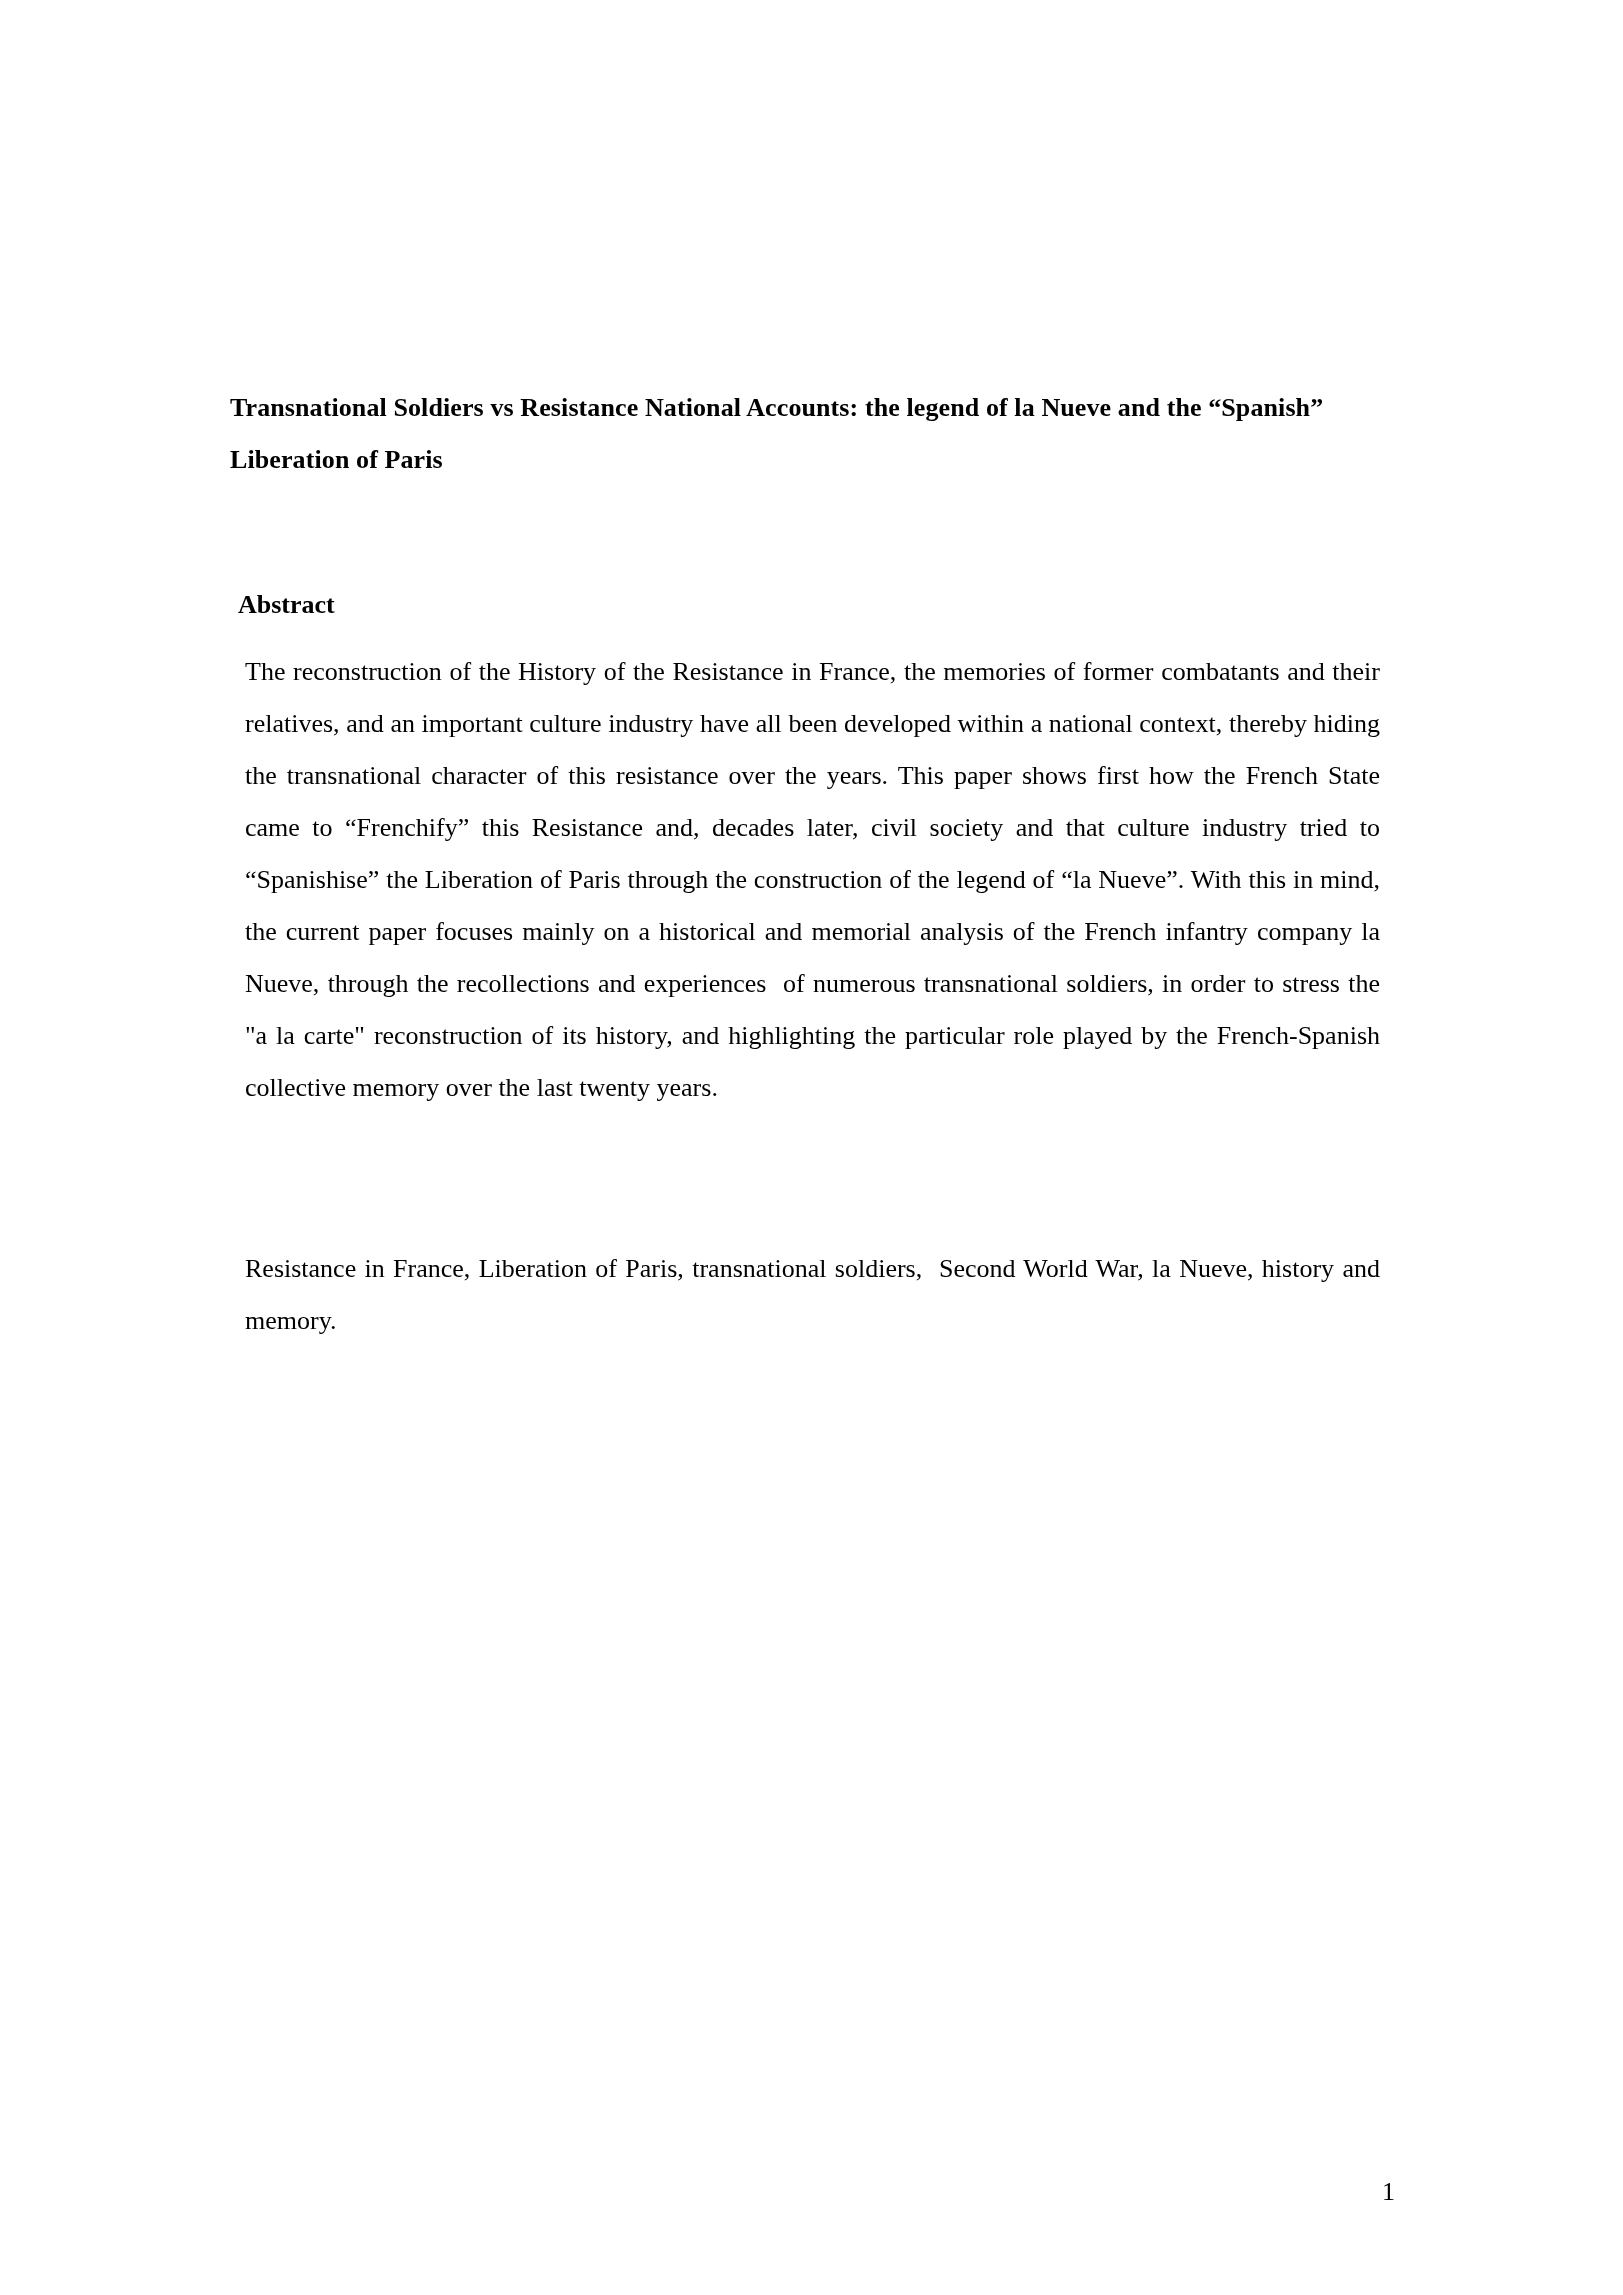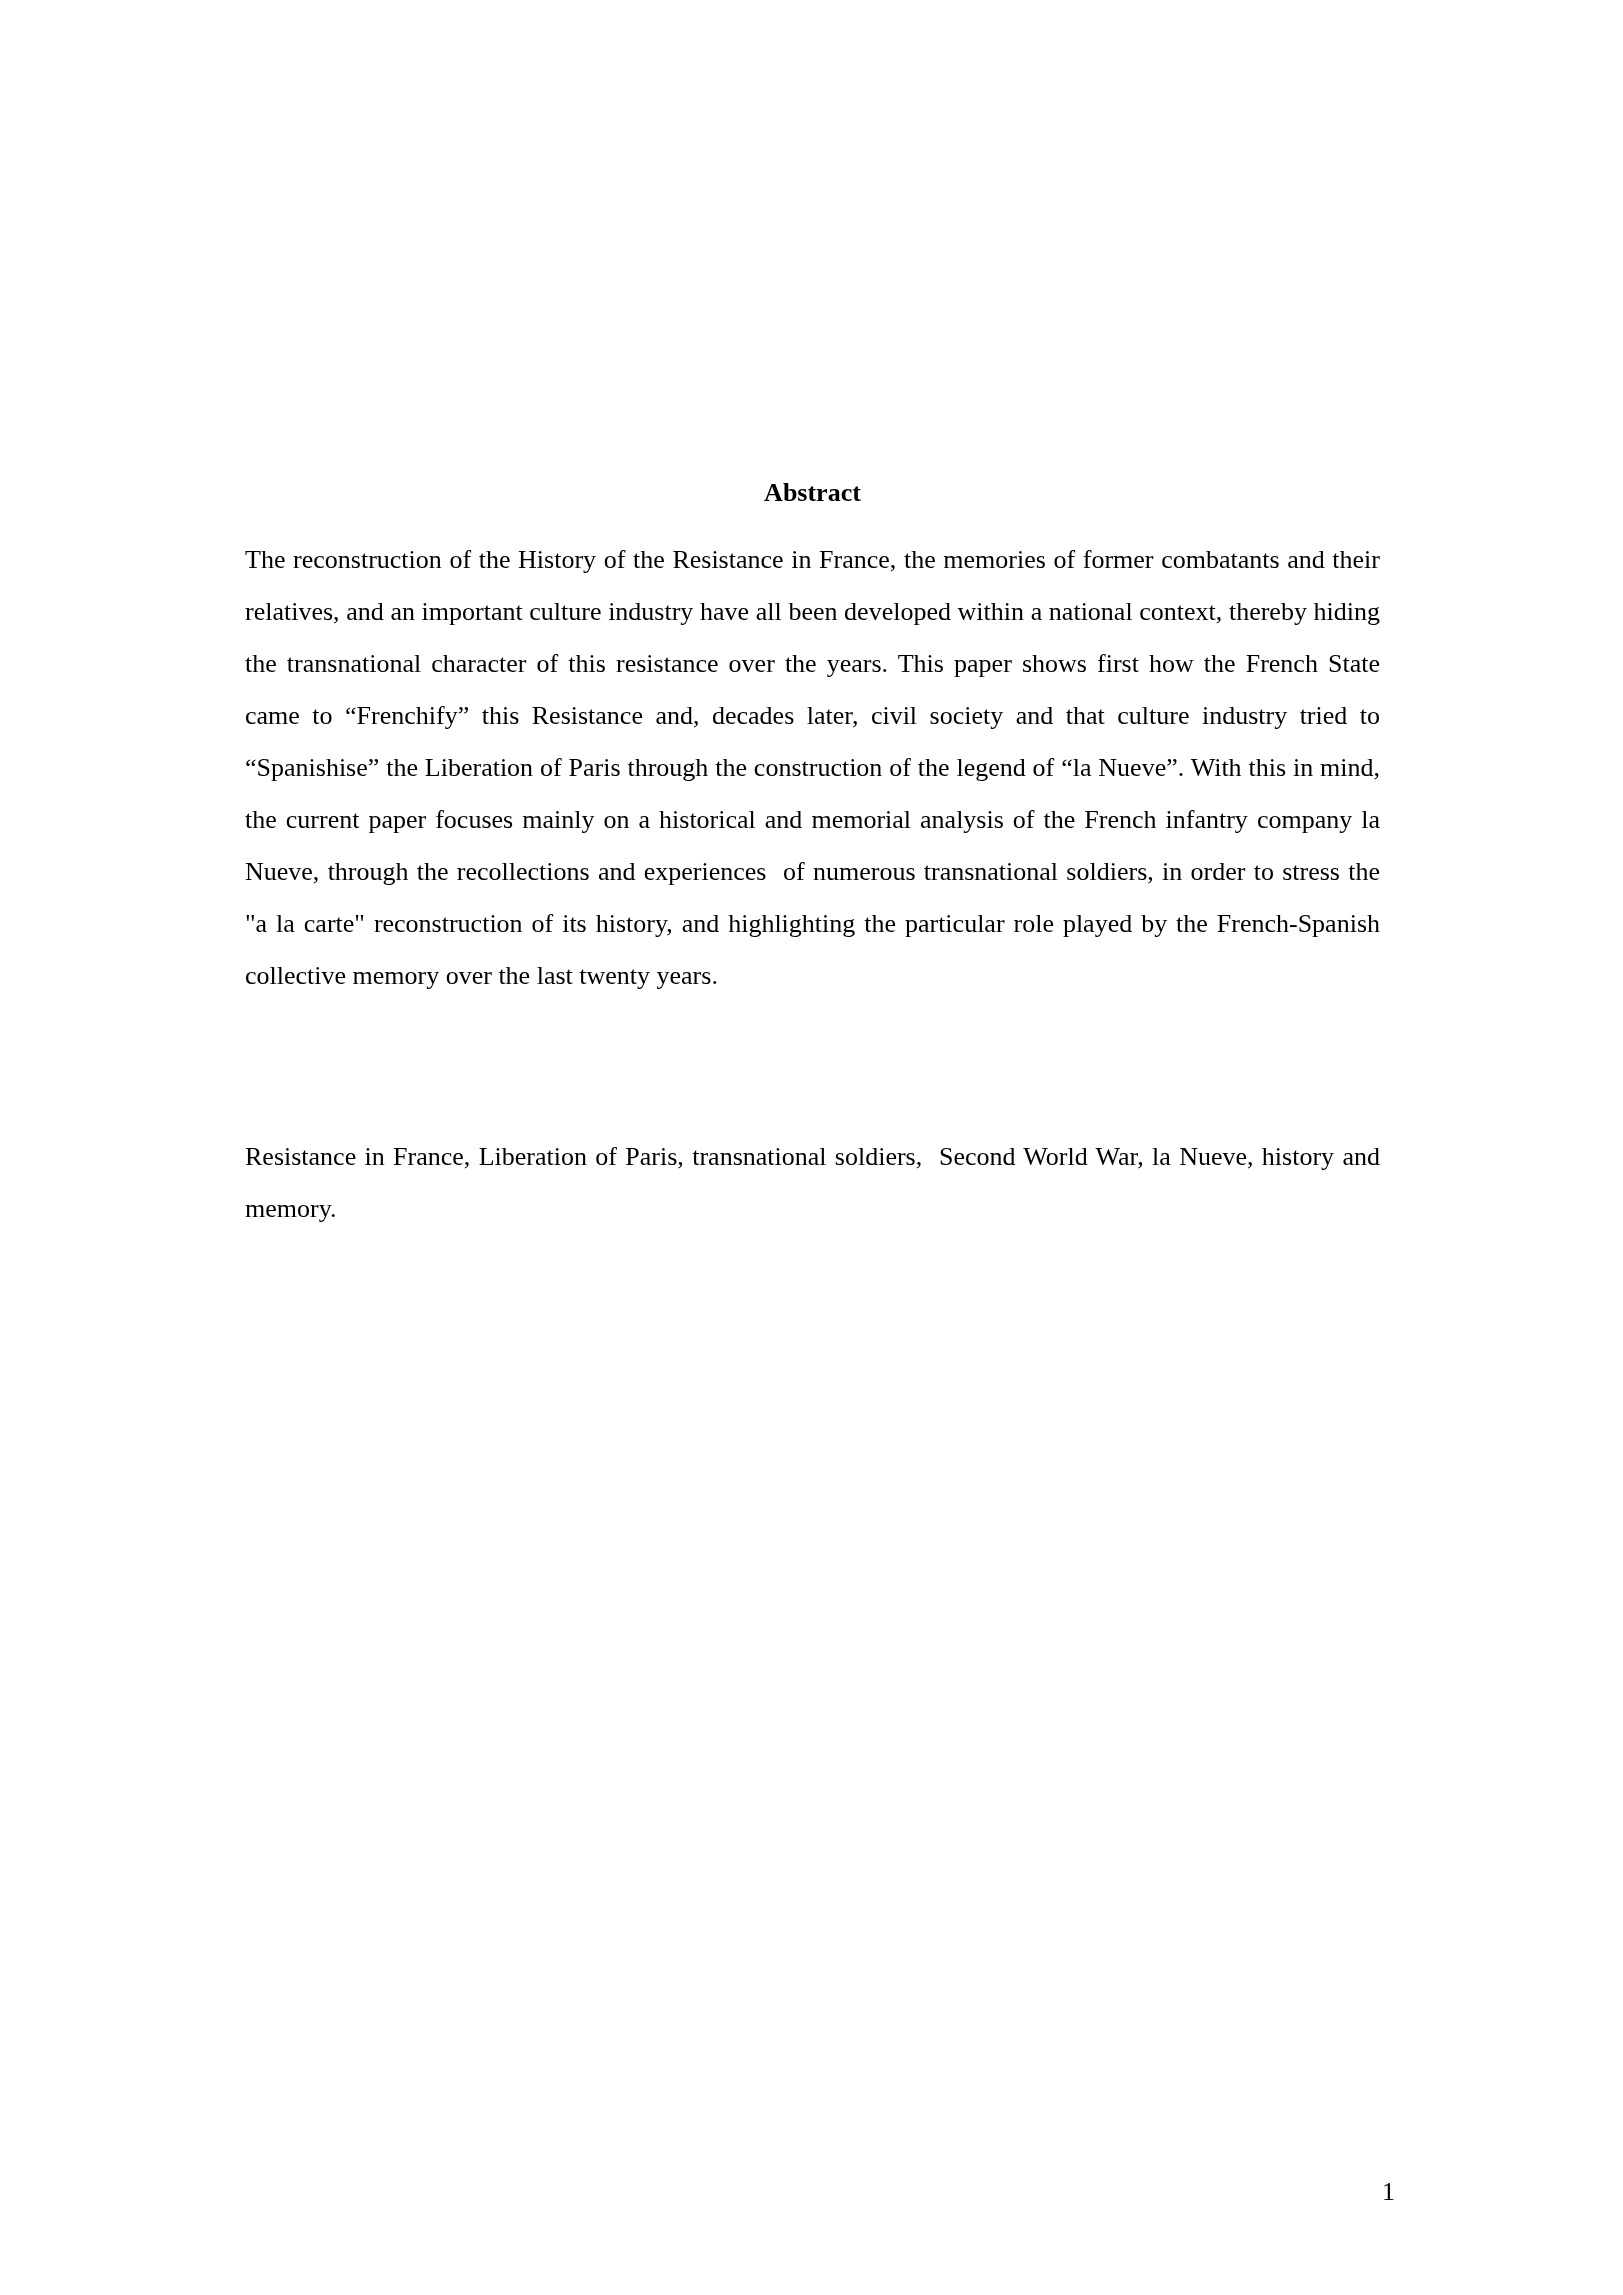--- a/index.html
+++ b/index.html
@@ -42,22 +42,21 @@
   }
 
   .spacer-after-title {
     height: 85px;
   }
 
   .section-heading {
     font-size: 26px;
     font-weight: bold;
     line-height: 2.0;
-    margin: 0;
-    text-align: center;
+    margin: 8px;
   }
 
   .body-text {
     font-size: 26px;
     font-weight: normal;
     line-height: 2.0;
     text-align: justify;
     text-justify: inter-word;
     margin: 15px;
     white-space: pre-wrap;
@@ -76,20 +75,21 @@
     text-align: right;
   }
 </style>
 </head>
 <body>
 
 <div class="page">
 
   <div class="content">
 
+    <h1 class="doc-title">Transnational Soldiers vs Resistance National Accounts: the legend of la Nueve and the “Spanish” Liberation of Paris</h1>
 
     <div class="spacer-after-title"></div>
 
     <h2 class="section-heading">Abstract</h2>
 
     <p class="body-text">The reconstruction of the History of the Resistance in France, the memories of former combatants and their relatives, and an important culture industry have all been developed within a national context, thereby hiding the transnational character of this resistance over the years. This paper shows first how the French State came to “Frenchify” this Resistance and, decades later, civil society and that culture industry tried to “Spanishise” the Liberation of Paris through the construction of the legend of “la Nueve”. With this in mind, the current paper focuses mainly on a historical and memorial analysis of the French infantry company la Nueve, through the recollections and experiences  of numerous transnational soldiers, in order to stress the  "a la carte" reconstruction of its history, and highlighting the particular role played by the French-Spanish collective memory over the last twenty years.</p>
 
     <div class="spacer-abstract-keywords"></div>
 
 

